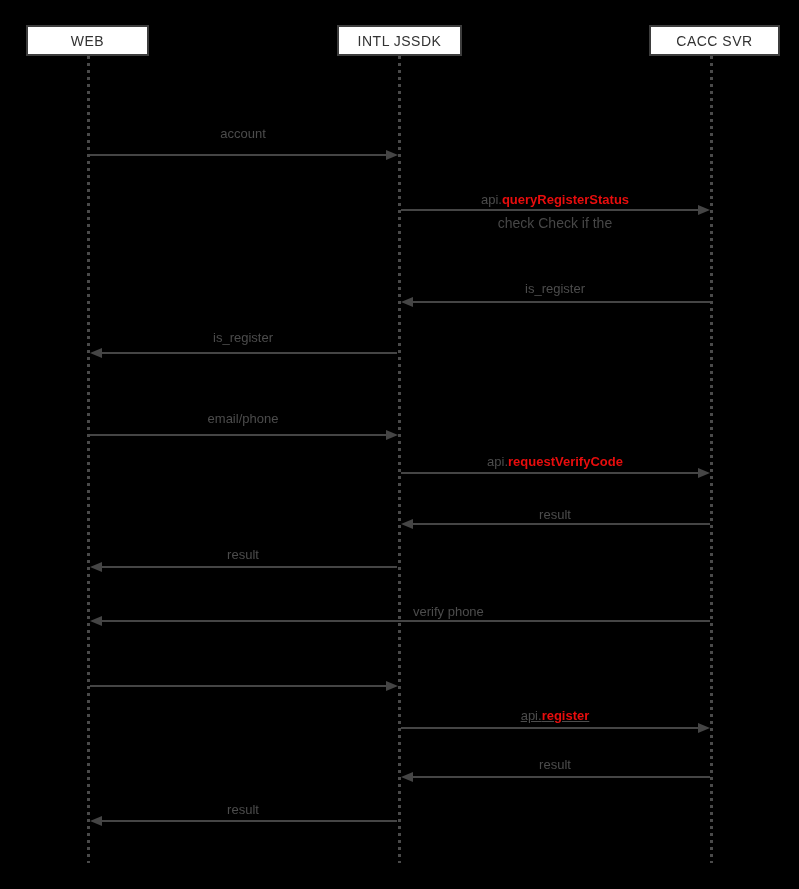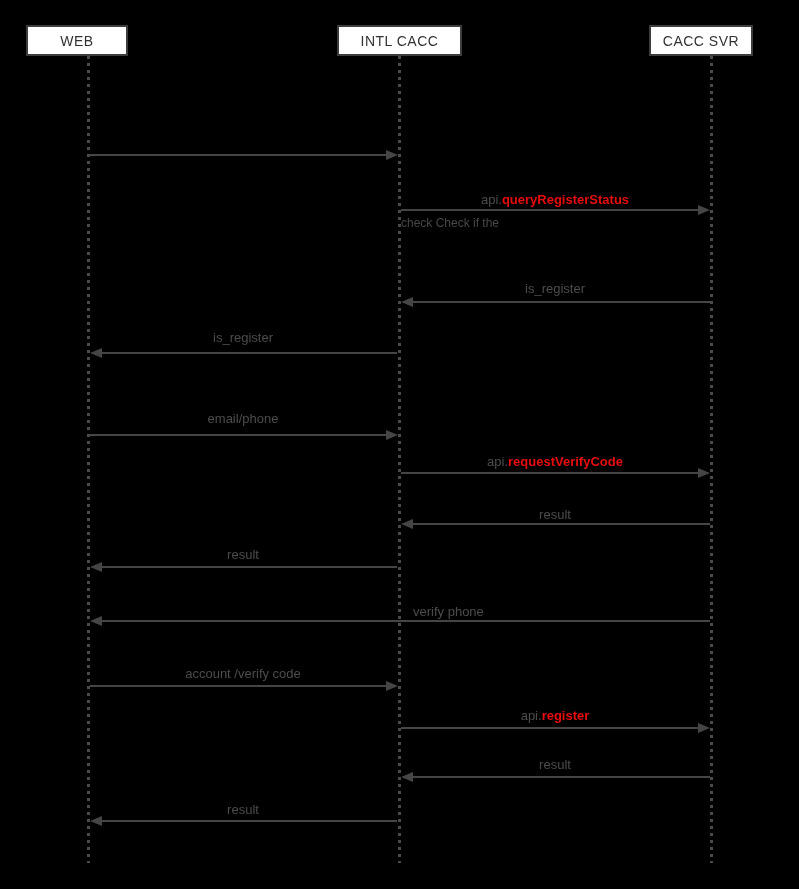--- a/index.html
+++ b/index.html
@@ -59,46 +59,47 @@
     text-align: center;
     white-space: nowrap;
     height: 16px;
     line-height: 16px;
   }
   .msg-label .api-prefix { color: #4c4c4c; }
   .msg-label .api-name   { color: #e80d0d; font-weight: bold; }
   .msg-note {
     position: absolute;
     color: #474747;
-    font-size: 12px;
-    text-align: left;
+    font-size: 14px;
+    text-align: center;
     line-height: 16px;
   }
   .span-web-intl   { left: 90px;  width: 306px; }
   .span-intl-cacc  { left: 401px; width: 308px; }
 </style>
 </head>
 <body>
 
 <div class="canvas">
 
-  <div class="actor" style="left:26px; width:102px;">
+  <div class="actor" style="left:26px; width:123px;">
     <span>WEB</span>
   </div>
   <div class="actor" style="left:337px; width:125px;">
-    <span>INTL CACC</span>
+    <span>INTL JSSDK</span>
   </div>
-  <div class="actor" style="left:649px; width:104px;">
+  <div class="actor" style="left:649px; width:131px;">
     <span>CACC SVR</span>
   </div>
 
   <div class="lifeline" style="left:87px;"></div>
   <div class="lifeline" style="left:398px;"></div>
   <div class="lifeline" style="left:710px;"></div>
 
+  <div class="msg-label span-web-intl" style="top:126px;">account</div>
   <div class="msg-line" style="top:154px; left:90px; width:296px;"></div>
   <div class="arrow-right" style="top:150px; left:386px;"></div>
 
   <div class="msg-label span-intl-cacc" style="top:192px;">
     <span class="api-prefix">api.</span><span class="api-name">queryRegisterStatus</span>
   </div>
   <div class="msg-line" style="top:209px; left:401px; width:297px;"></div>
   <div class="arrow-right" style="top:205px; left:698px;"></div>
   <div class="msg-note span-intl-cacc" style="top:215px;">
     <div>check Check if the</div>
@@ -127,25 +128,24 @@
   <div class="arrow-left" style="top:519px; left:401px;"></div>
 
   <div class="msg-label span-web-intl" style="top:547px;">result</div>
   <div class="msg-line" style="top:566px; left:102px; width:295px;"></div>
   <div class="arrow-left" style="top:562px; left:90px;"></div>
 
   <div class="msg-label" style="top:604px; left:413px;">verify phone</div>
   <div class="msg-line" style="top:620px; left:102px; width:608px;"></div>
   <div class="arrow-left" style="top:616px; left:90px;"></div>
 
-  <div class="msg-label span-web-intl" style="top:666px;">account /verify code</div>
   <div class="msg-line" style="top:685px; left:90px; width:296px;"></div>
   <div class="arrow-right" style="top:681px; left:386px;"></div>
 
-  <div class="msg-label span-intl-cacc" style="top:708px;">
+  <div class="msg-label span-intl-cacc" style="top:708px;text-decoration:underline;">
     <span class="api-prefix">api.</span><span class="api-name">register</span>
   </div>
   <div class="msg-line" style="top:727px; left:401px; width:297px;"></div>
   <div class="arrow-right" style="top:723px; left:698px;"></div>
 
   <div class="msg-label span-intl-cacc" style="top:757px;">result</div>
   <div class="msg-line" style="top:776px; left:413px; width:297px;"></div>
   <div class="arrow-left" style="top:772px; left:401px;"></div>
 
   <div class="msg-label span-web-intl" style="top:802px;">result</div>

